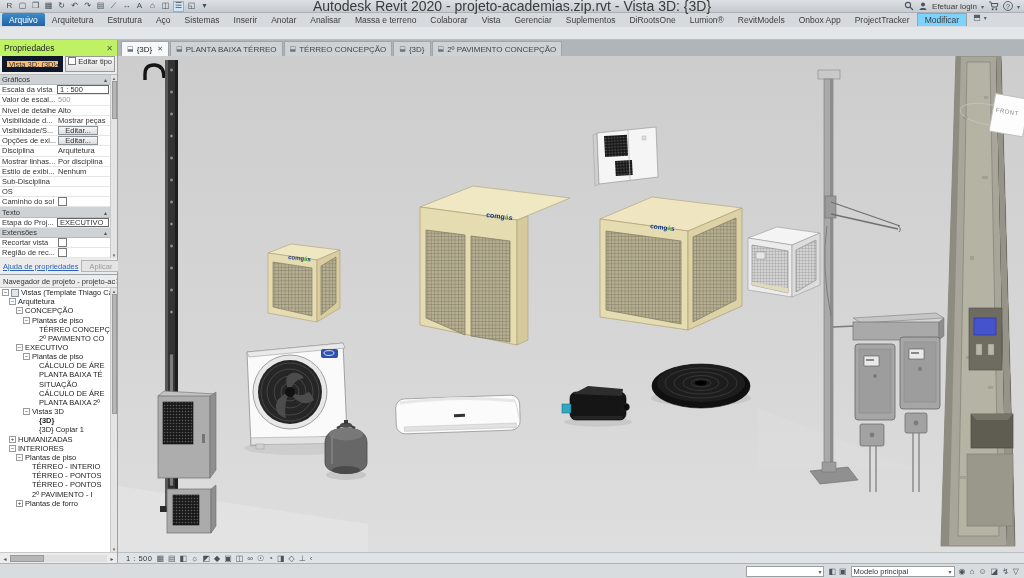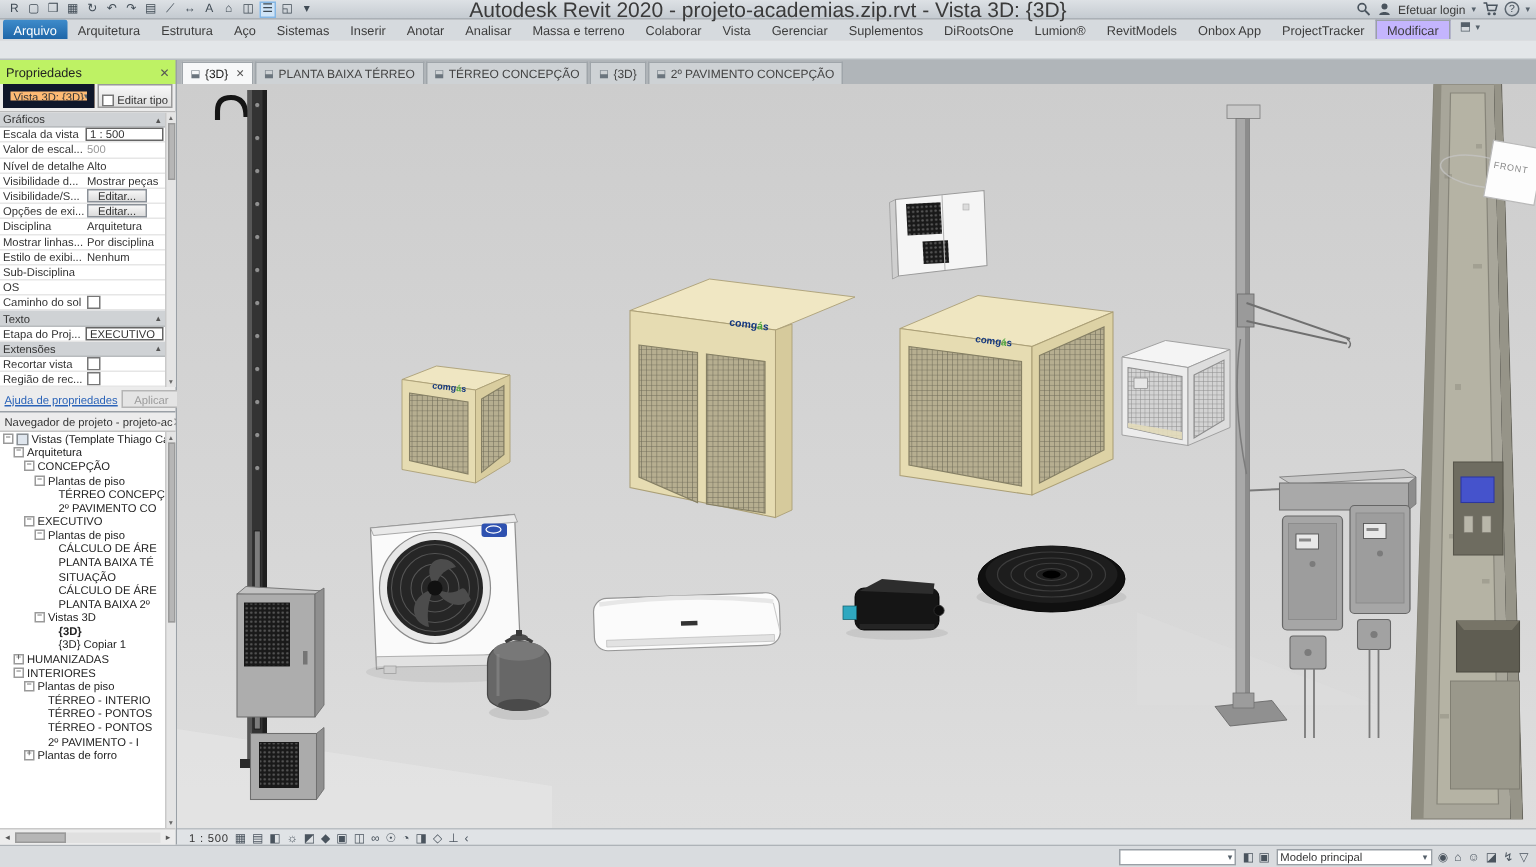--- a/index.html
+++ b/index.html
@@ -14,21 +14,21 @@
   .tb-title{position:absolute;left:0;right:0;text-align:center;font-size:14px;color:#3a3a3a;pointer-events:none;z-index:1}
   .tb-right{margin-left:auto;display:flex;align-items:center;gap:4px;font-size:8px;color:#3a3a3a;z-index:2}
   .tb-right svg{display:block}
   .helpq{width:10px;height:10px;border:1px solid #5c6670;border-radius:50%;display:inline-flex;align-items:center;justify-content:center;font-size:7px;color:#3f4a54}
   .caret{font-size:6px;color:#55606a}
 
   
   .ribbon-tabs{height:14px;background:#d6dade;display:flex;align-items:flex-start;padding-left:2px}
   .rtab{padding:0 7px;height:13px;display:flex;align-items:center;font-size:8.5px;color:#3c3c3c;white-space:nowrap}
   .rtab[data-active="true"]{background:linear-gradient(#3f8ccb,#1e66a8);color:#fff;border-radius:2px 2px 0 0}
-  .rtab[data-selected="true"]{background:#c4b5fd;border:1px solid #9aa0a6;border-bottom:none}
+  .rtab[data-selected="true"]{background:#7dd3fc;border:1px solid #9aa0a6;border-bottom:none}
   .rtab-extra{display:flex;align-items:center;gap:3px;margin-left:6px;color:#55606a;font-size:8px}
   .ribbon-strip{height:13px;background:#e3e6e9;border-bottom:1px solid #b8bdc2}
 
   
   .workrow{height:16px;display:flex}
   .props-header{width:118px;background:#bef264;border-right:1px solid #9aa0a6;display:flex;align-items:center;padding:0 4px;font-size:8.5px;color:#222}
   .props-header .x,.browser-header .x{margin-left:auto;font-size:8px;color:#555}
   .viewtabs{flex:1;background:#b0b5b9;display:flex;align-items:flex-end;gap:1px;padding-left:3px}
   .vtab{height:15px;background:#ced2d5;border:1px solid #9fa5aa;border-bottom:none;display:flex;align-items:center;gap:3px;padding:0 5px;font-size:8px;color:#444;white-space:nowrap}
   .vtab[data-active="true"]{background:#f7f8f9;color:#222}
@@ -40,21 +40,21 @@
   
   .main{display:flex;height:507px}
   .leftcol{width:118px;background:#ececec;border-right:1px solid #9aa0a6;display:flex;flex-direction:column}
 
   .type-selector{height:40px;background:#fff;border:1px solid #9aa0a6;margin:2px;display:flex;align-items:center;gap:4px;padding:0 3px}
   .type-selector .tname{line-height:10px;font-size:8px}
   .type-selector .tcaret{margin-left:auto;font-size:7px;color:#555}
   .selrow{display:flex;height:16px;margin:0 2px 2px;gap:2px}
   .sel{flex:1;background:#fdba74;border:5px solid #0f172a;font-size:7.5px;display:flex;align-items:center;padding:0 2px;white-space:nowrap;overflow:hidden}
   .sel .caret{margin-left:auto}
-  .edit-type{border:1px solid #999;background:linear-gradient(#f8f8f8,#e0e0e0);font-size:7.5px;display:flex;align-items:flex-end;gap:2px;padding:0 2px;white-space:nowrap}
+  .edit-type{border:1px solid #999;background:linear-gradient(#f8f8f8,#e0e0e0);font-size:7.5px;display:flex;align-items:flex-start;gap:2px;padding:0 2px;white-space:nowrap}
   .edit-type .et-ic{width:8px;height:8px;border:1px solid #777;background:#fff;display:inline-block}
 
   .pgrid{height:184px;background:#fff;border-top:1px solid #bbb;position:relative;overflow:hidden}
   .pgrid-rows{margin-right:7px}
   .prow{display:flex;height:10.2px;align-items:center;border-bottom:1px solid #e6e6e6}
   .plabel{width:56px;padding-left:2px;font-size:7.5px;white-space:nowrap;overflow:hidden;flex:none}
   .pval{flex:1;font-size:7.5px;display:flex;align-items:center;padding:0 2px;white-space:nowrap;overflow:hidden;height:100%}
   .prow[data-kind="section"]{background:#cfd2d5;border-bottom-color:#b8bbbe}
   .prow[data-kind="section"] .plabel{width:auto}
   .prow[data-kind="section"]::after{content:"▴";margin-left:auto;padding-right:3px;color:#555;font-size:6px}

